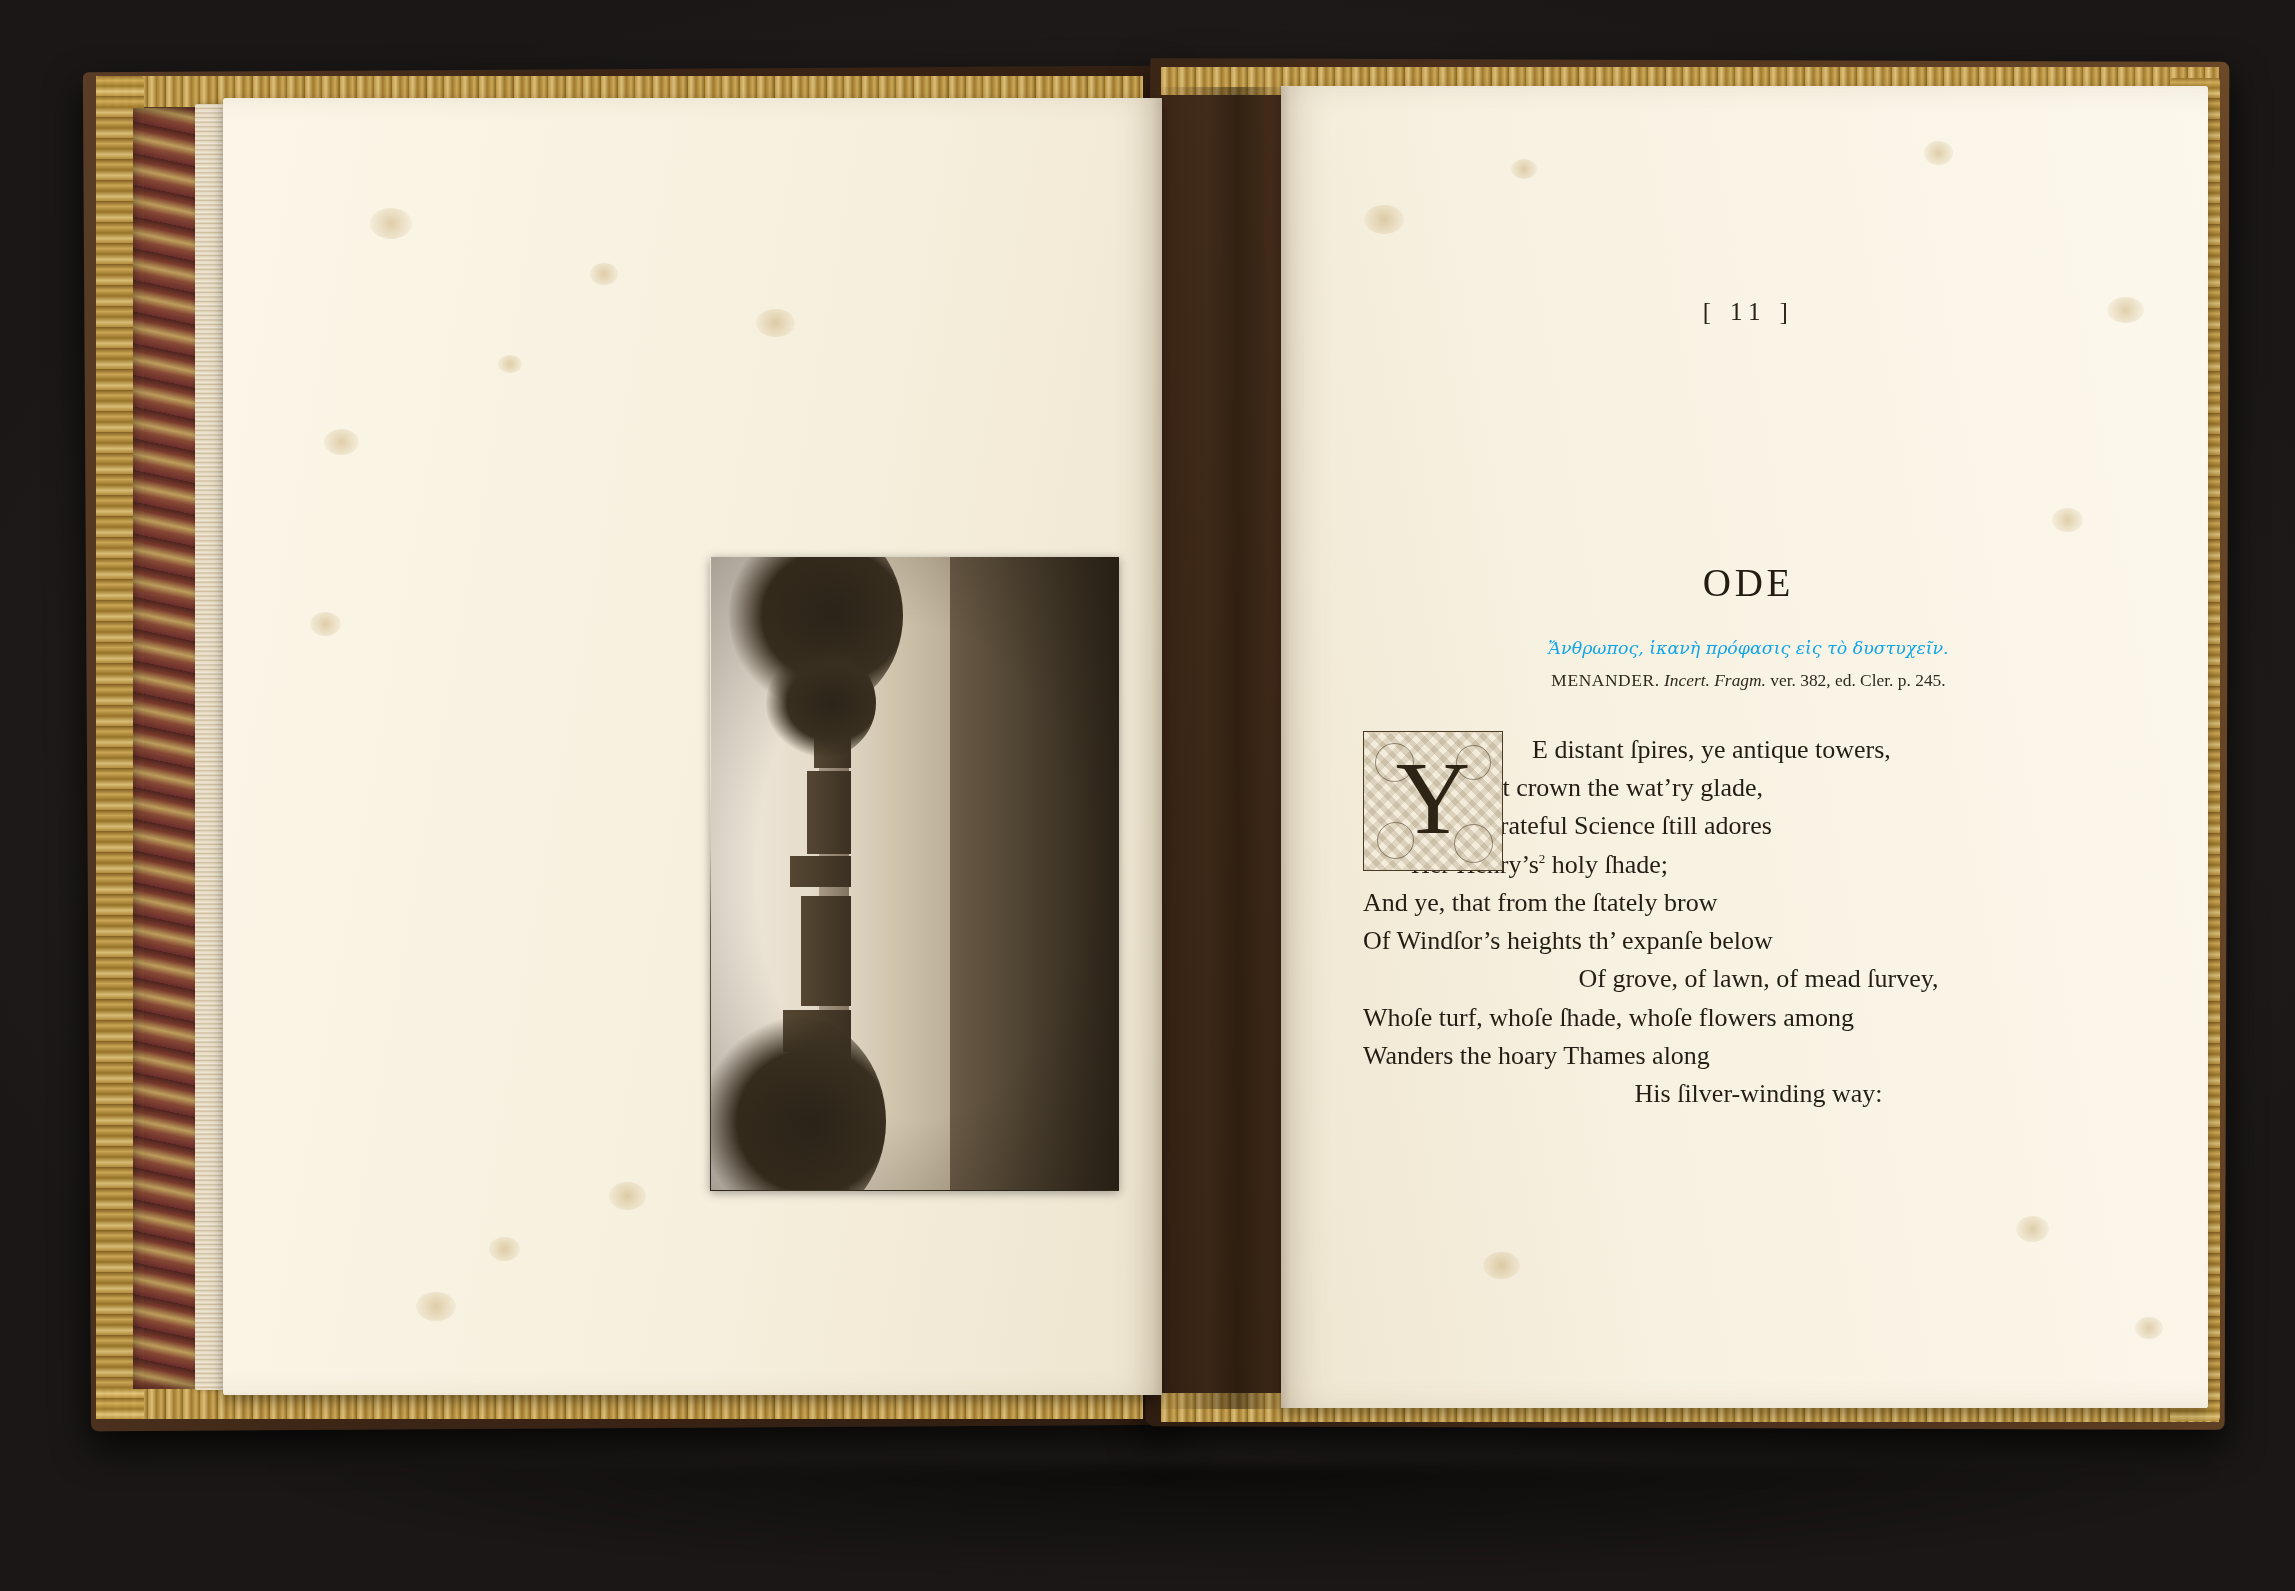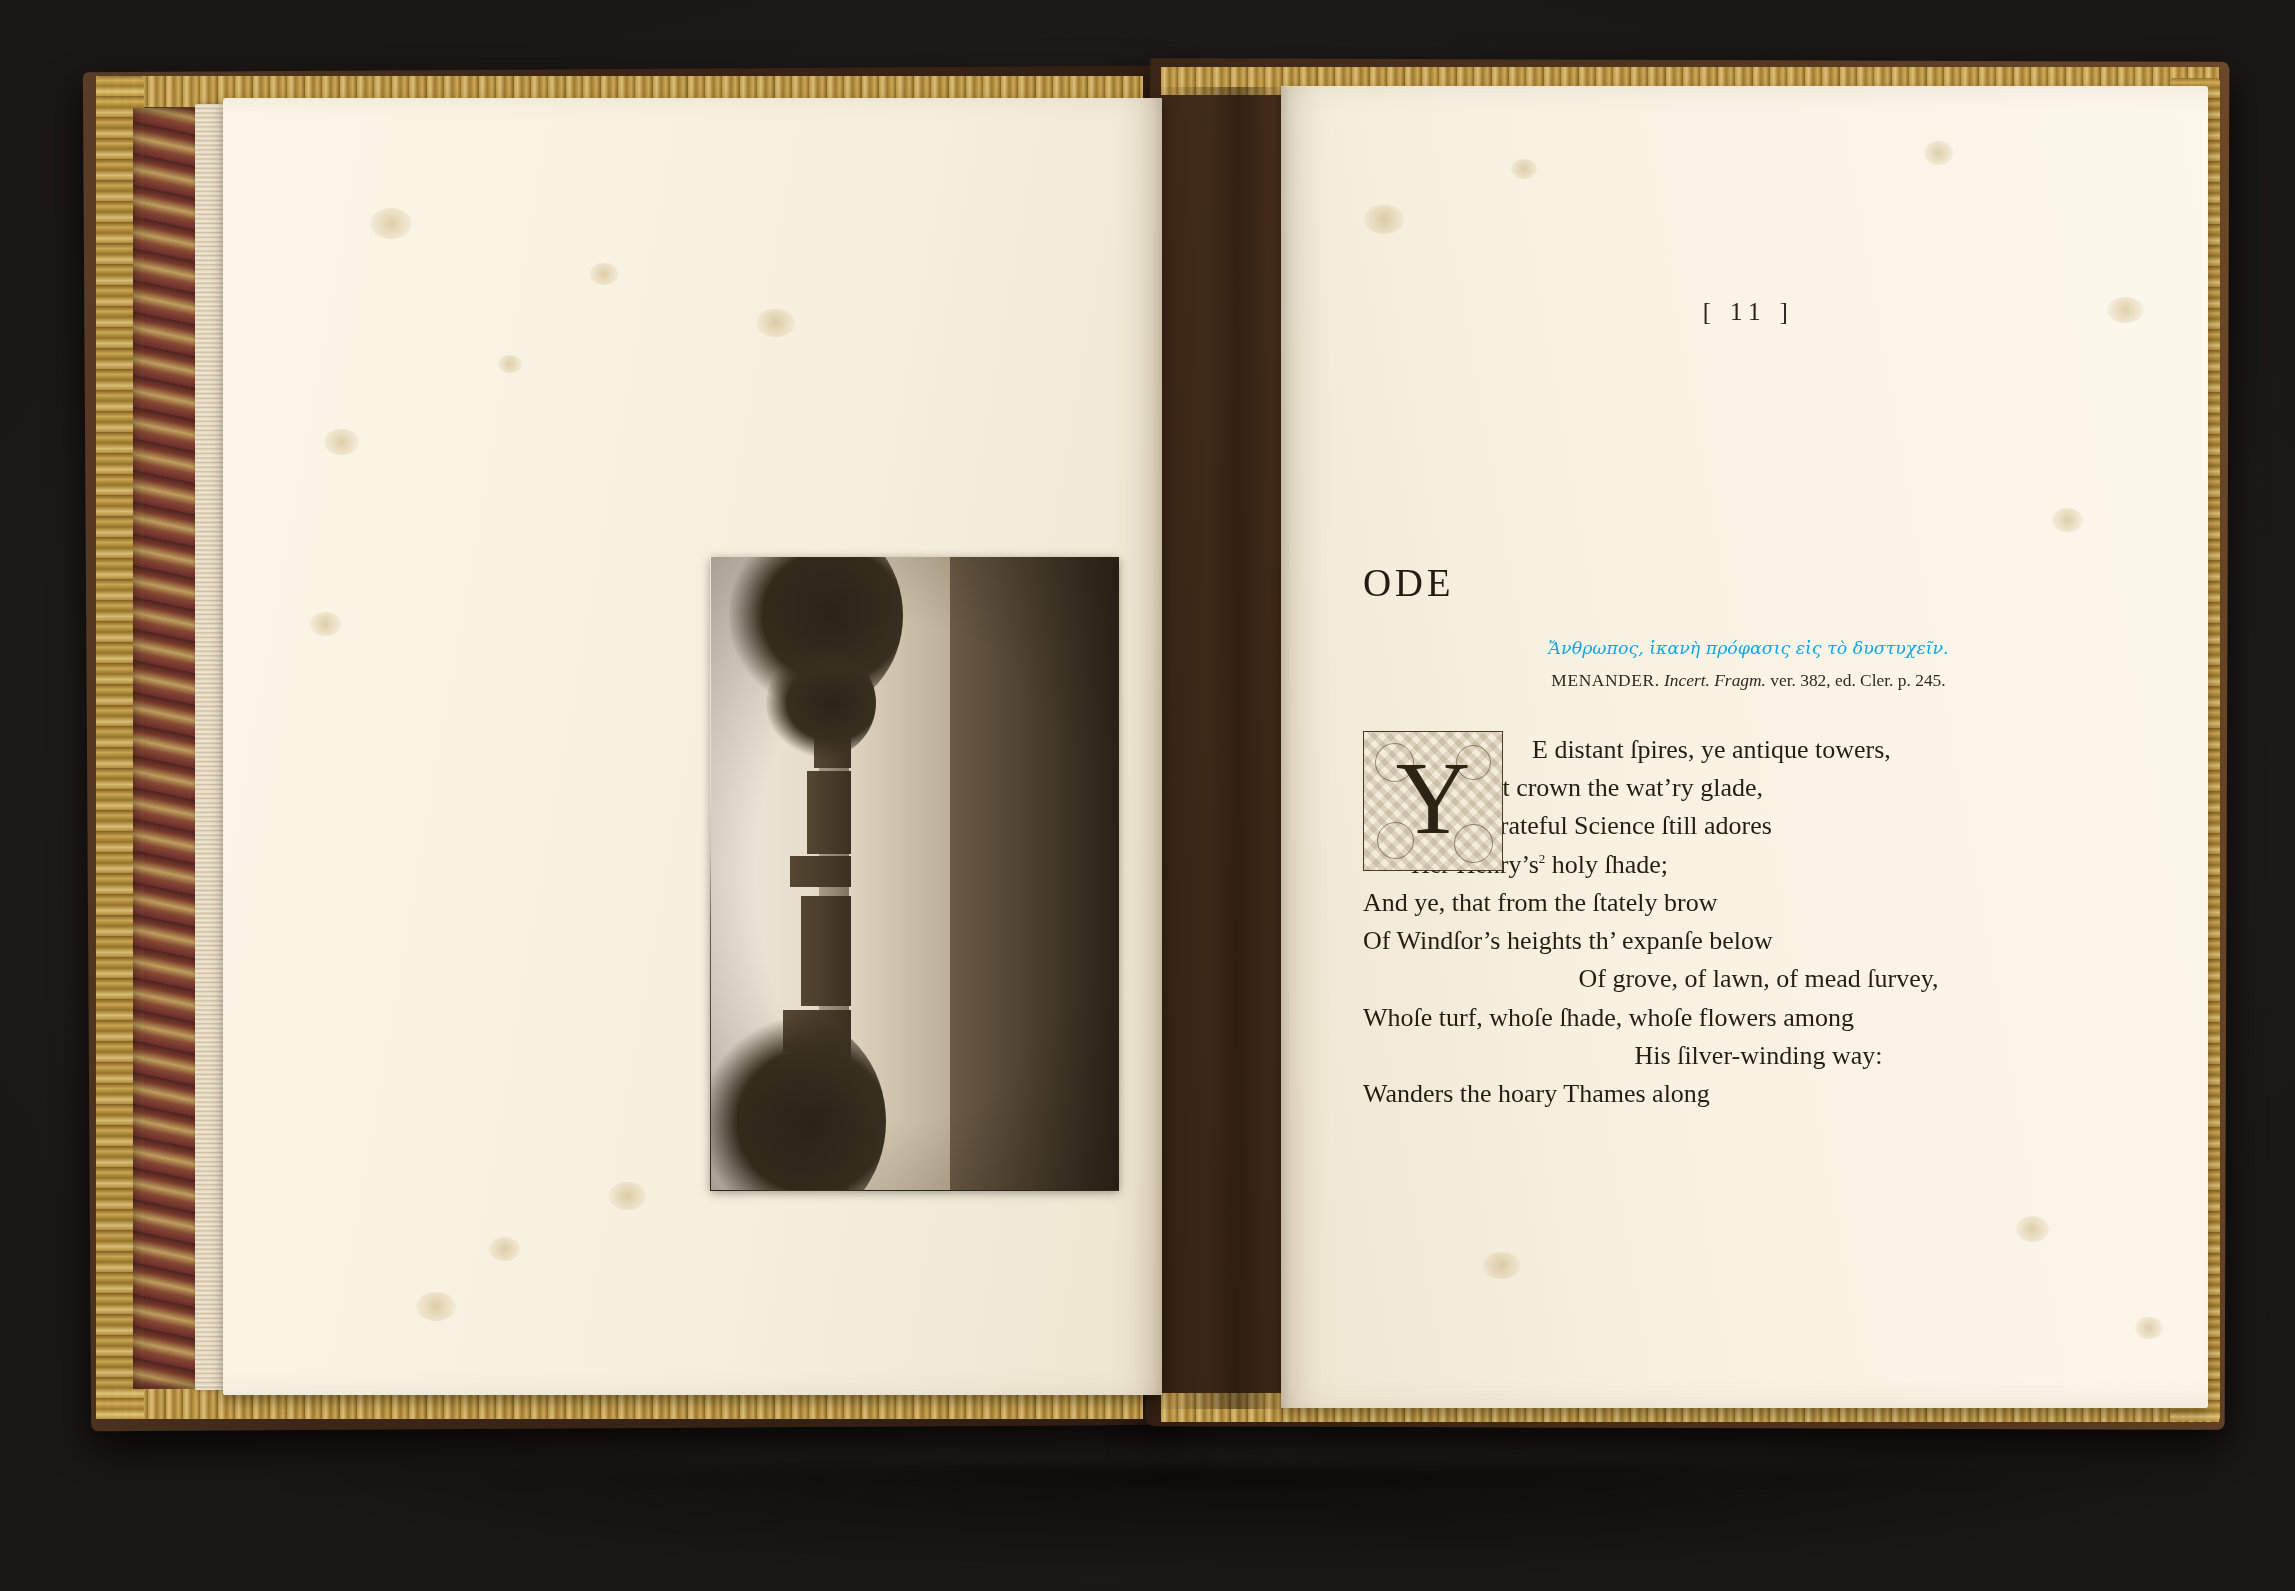--- a/index.html
+++ b/index.html
@@ -221,20 +221,21 @@
     color: #241d14;
   }
   .page-num {
     text-align: center;
     font-size: 25px;
     letter-spacing: 6.4px;
     color: #2b231a;
     margin-top: 119px;
   }
   .title {
+    text-align: center;
     margin-top: 234px;
     font-size: 39px;
     letter-spacing: 3.7px;
     color: #231c13;
   }
   .subtitle {
     text-align: center;
     margin-top: 42px;
     font-size: 23px;
     letter-spacing: 1.9px;
@@ -409,19 +410,19 @@
       </div>
 
       <div class="line first-line">E distant ſpires, ye antique towers,</div>
       <div class="line ind1">That crown the wat’ry glade,</div>
       <div class="line ind2">Where grateful Science ſtill adores</div>
       <div class="line ind2"><span>Her Henry’s</span><sup>2</sup><span> holy ſhade;</span></div>
       <div class="line">And ye, that from the ſtately brow</div>
       <div class="line">Of Windſor’s heights th’ expanſe below</div>
       <div class="line ind3">Of grove, of lawn, of mead ſurvey,</div>
       <div class="line">Whoſe turf, whoſe ſhade, whoſe flowers among</div>
+      <div class="line">Wanders the hoary Thames along</div>
       <div class="line ind3">His ſilver-winding way:</div>
-      <div class="line">Wanders the hoary Thames along</div>
     </div>
   </div>
 
 </div>
 
 
 </body></html>

